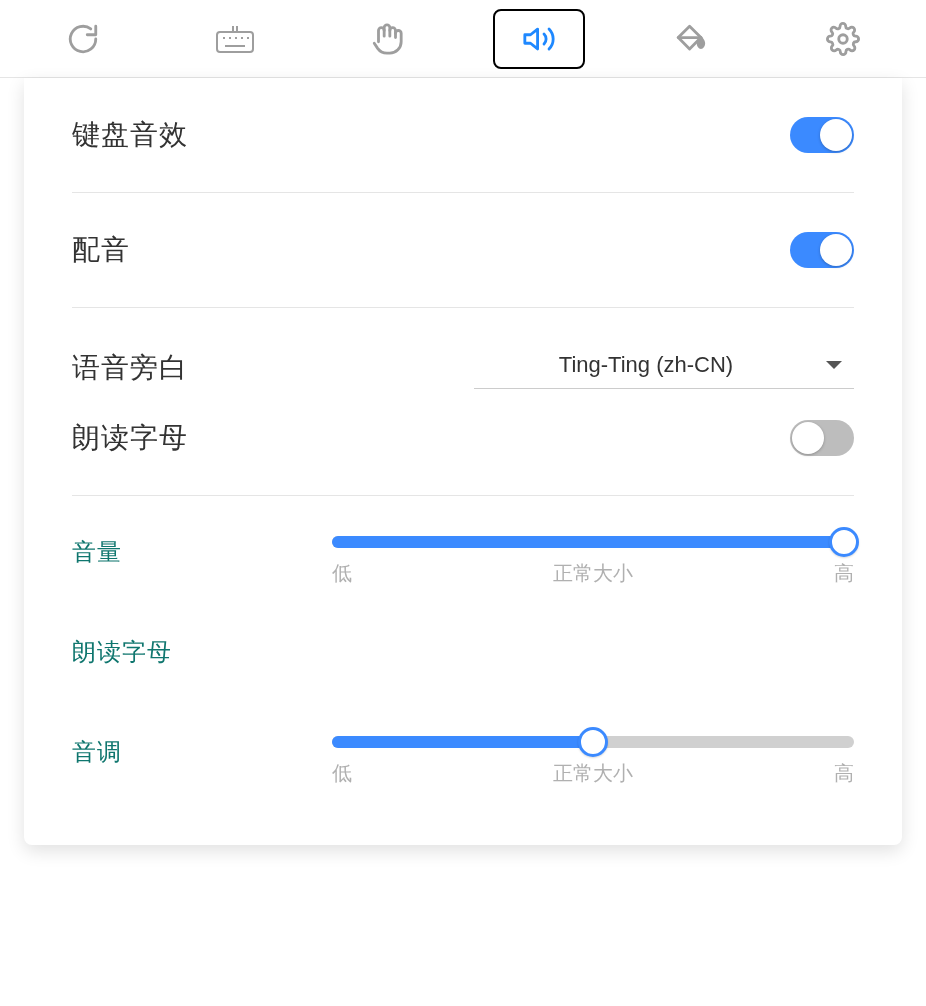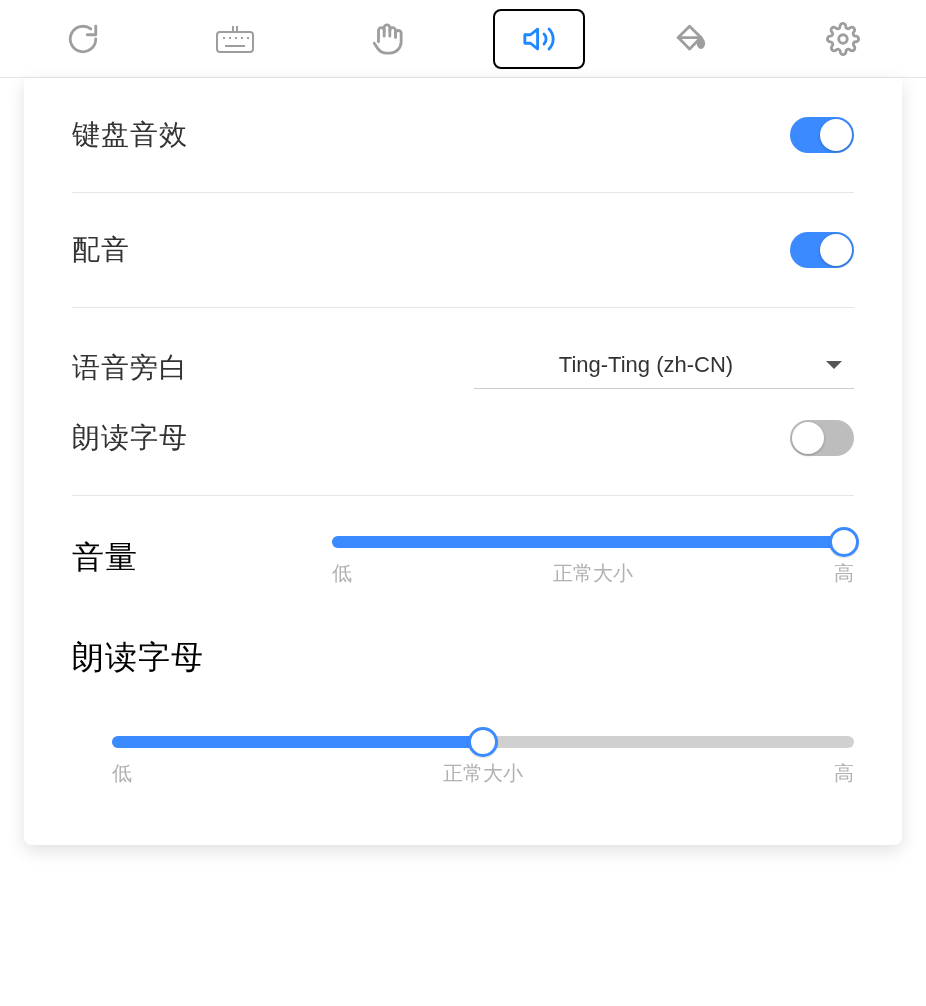--- a/index.html
+++ b/index.html
@@ -114,22 +114,22 @@
     align-items: flex-start;
     padding-top: 40px;
     min-height: 100px;
   }
   .slider-col {
     flex: 1;
     margin-left: 40px;
   }
   .slider-label-side {
     width: 220px;
-    font-size: 32px;
-    color: #000000;
+    font-size: 24px;
+    color: #0f766e;
     letter-spacing: 1px;
     padding-top: 0;
   }
   .track {
     position: relative;
     height: 12px;
     border-radius: 6px;
     background: #d0d0d0;
     width: 100%;
   }
@@ -284,20 +284,21 @@
           <span>高</span>
         </div>
       </div>
     </div>
 
     <div class="slider-row">
       <div class="slider-label-side">朗读字母</div>
     </div>
 
     <div class="slider-row" style="padding-bottom:10px;">
+      <div class="slider-label-side">音调</div>
       <div class="slider-col">
         <div class="track">
           <div class="fill" style="width:50%;"></div>
           <div class="thumb" style="left:50%;"></div>
         </div>
         <div class="ticks">
           <span>低</span>
           <span>正常大小</span>
           <span>高</span>
         </div>

